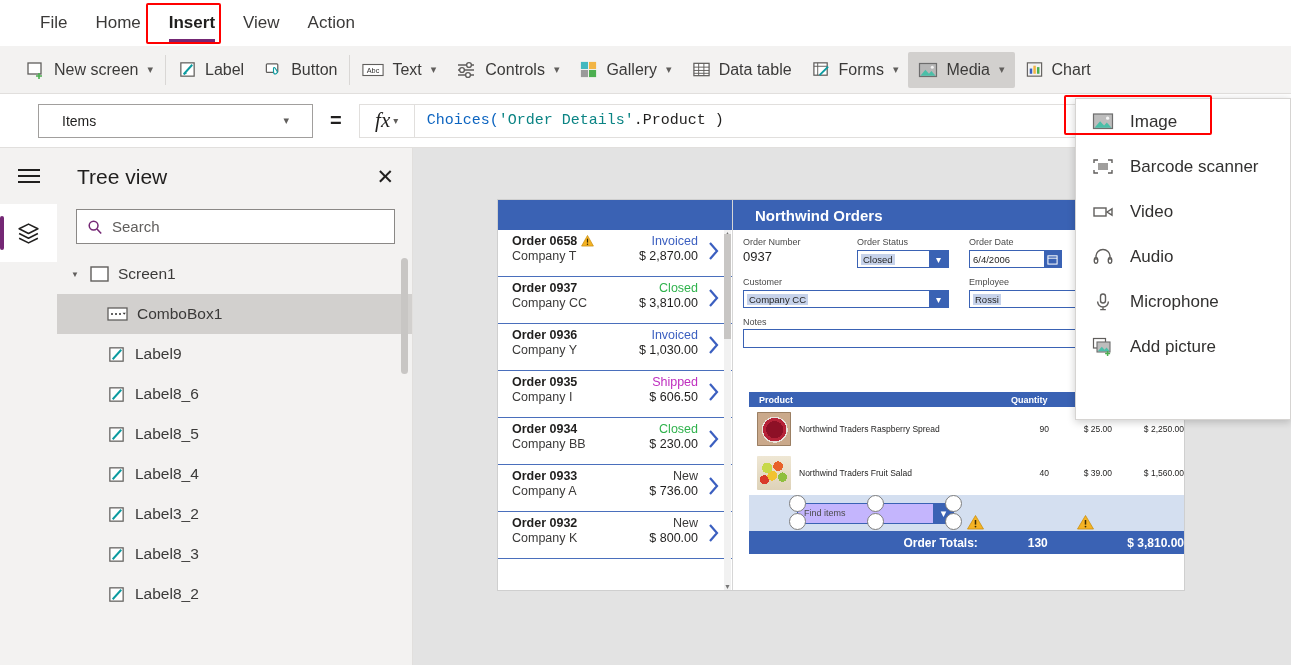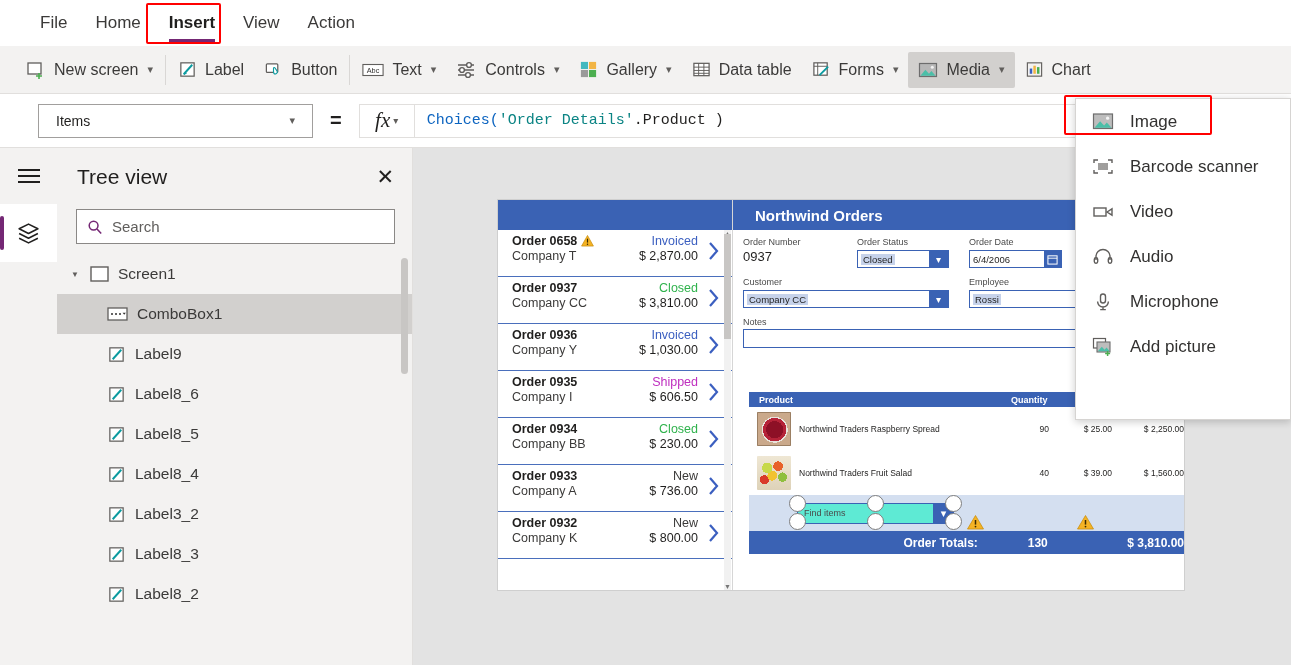--- a/index.html
+++ b/index.html
@@ -47,21 +47,21 @@
   .ico { display:inline-flex; align-items:center; justify-content:center; }
 
   
   #formulabar {
     height:54px; background:#ffffff; display:flex; align-items:center;
     padding-left:38px; gap:0; border-bottom:1px solid #e1dfdd; position:relative;
   }
   #propselect {
     width:275px; height:34px; border:1px solid #a19f9d; background:#fff;
     display:flex; align-items:center; justify-content:space-between;
-    padding:0 17px; font-size:14px; color:#201f1e;
+    padding:0 23px; font-size:14px; color:#201f1e;
   }
   #propselect .chev { font-size:11px; color:#605e5c; }
   #eqsign { font-size:20px; font-weight:bold; color:#201f1e; margin:0 17px; }
   #fxbtn {
     width:56px; height:34px; border:1px solid #e1dfdd; background:#fff;
     display:flex; align-items:center; justify-content:center; gap:3px;
   }
   #fxbtn .fx { font-family:"Liberation Serif", serif; font-style:italic; font-size:21px; color:#201f1e; }
   #fxbtn .chev { font-size:10px; color:#605e5c; }
   #formula {
@@ -201,21 +201,21 @@
       radial-gradient(circle at 45% 58%, #f2c230 0 18%, transparent 18%),
       radial-gradient(circle at 75% 62%, #8fbf3f 0 14%, transparent 14%),
       radial-gradient(circle at 22% 70%, #d93a2b 0 13%, transparent 13%),
       linear-gradient(#efe7d4,#ded2b8);
   }
   #searchrow {
     height:36px; background:#d4dff0; position:relative;
   }
   #combobox {
     position:absolute; left:48px; top:8px; width:157px; height:21px;
-    border:1.6px solid #3a62b4; background:#5eead4;
+    border:1.6px solid #3a62b4; background:#c4b5fd;
   }
   #combobox .ph { font-size:9px; color:#4a4a4a; padding:4px 0 0 6px; display:block; }
   #combobox .dd {
     position:absolute; right:-1px; top:-1px; bottom:-1px; width:21px; background:#3a62b4;
     display:flex; align-items:center; justify-content:center; color:#fff; font-size:11px;
   }
   .handle {
     position:absolute; width:17px; height:17px; border-radius:50%;
     background:#ffffff; border:1.4px solid #7e7e7e; z-index:5;
   }

